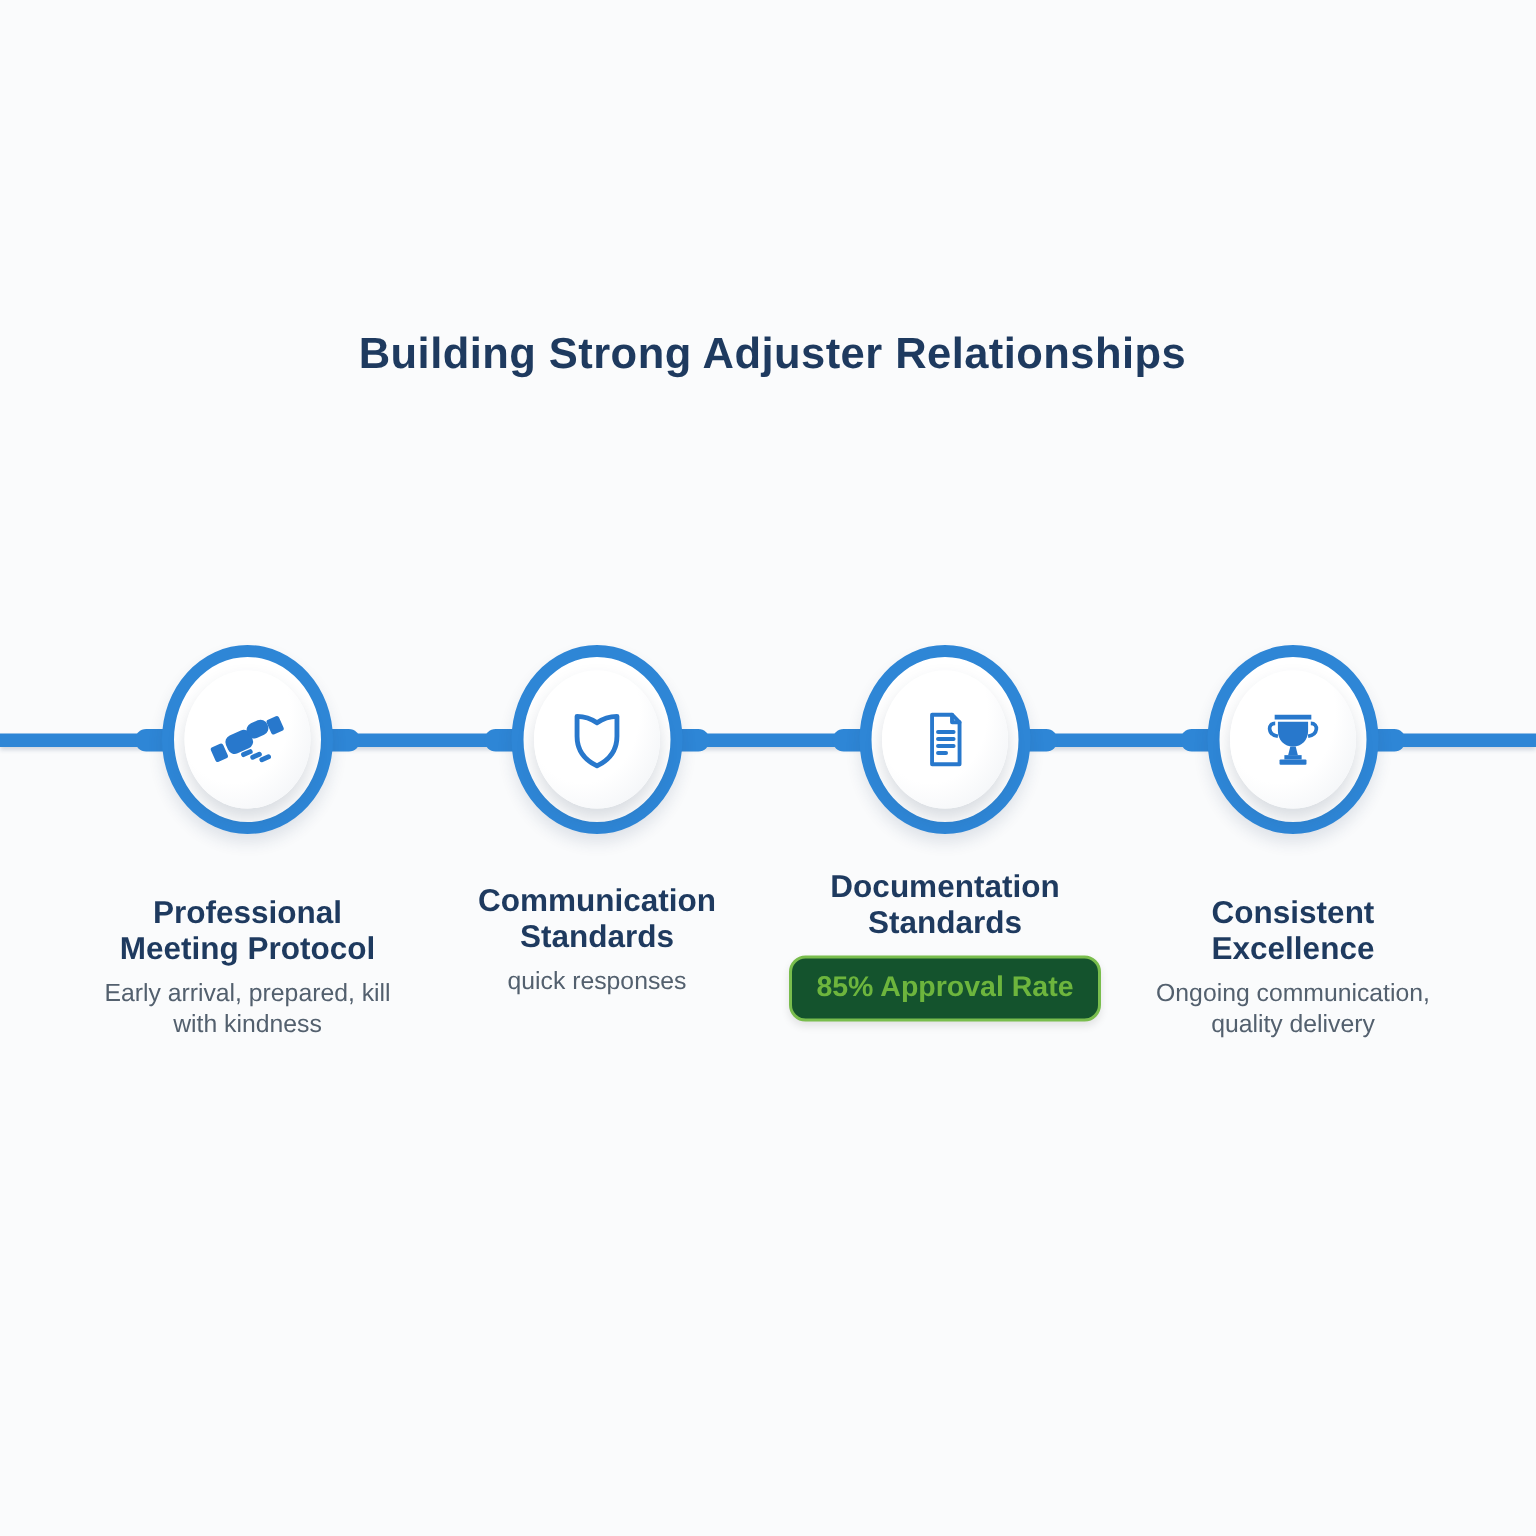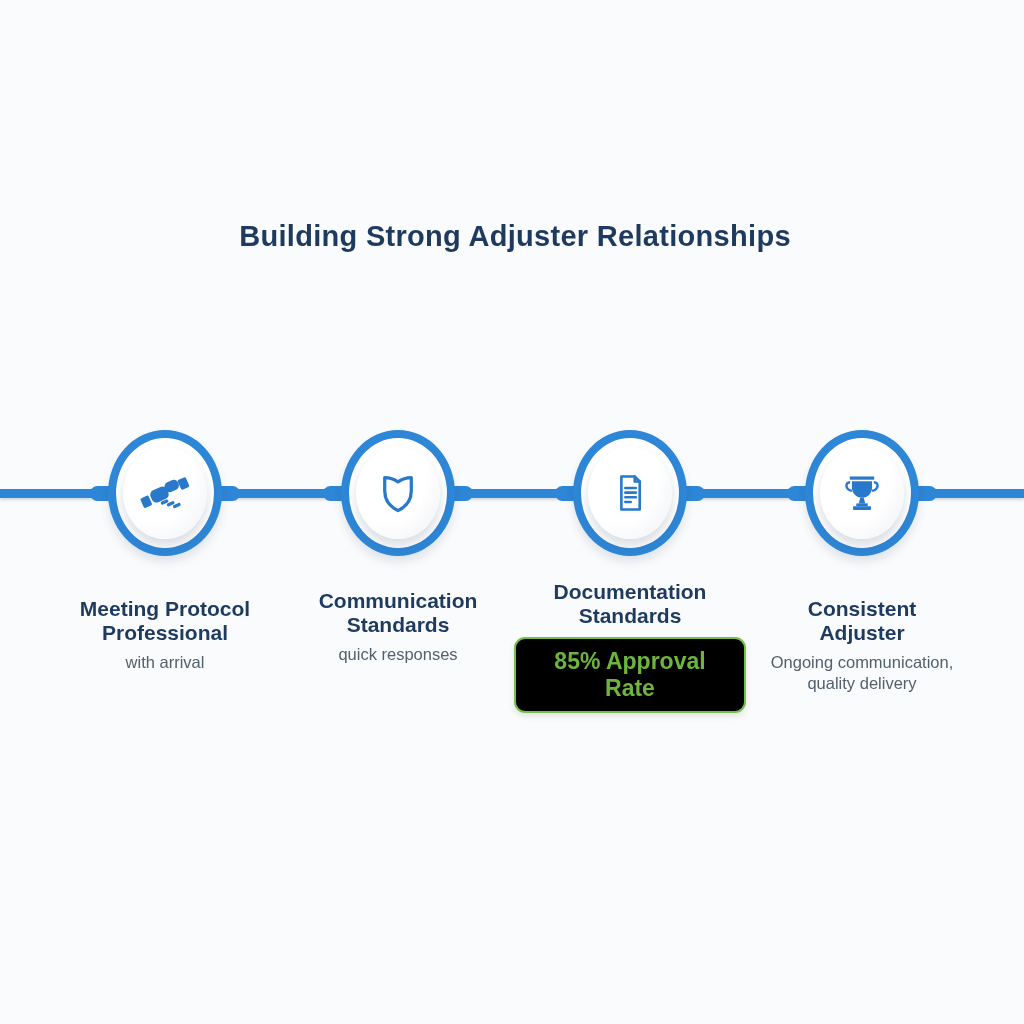--- a/index.html
+++ b/index.html
@@ -70,22 +70,22 @@
     font-size: 21px; font-weight: 700; color: #1E3A5F; line-height: 24px;
   }
   .node-sub {
     margin-top: 7px;
     font-size: 16.5px; color: #53606E; line-height: 21px;
   }
   .badge {
     display: inline-block; margin-top: 9px;
     padding: 9px 16px;
     border: 2.5px solid #79BD4D; border-radius: 11px;
-    background: #000000;
-    color: #6DB53D; font-size: 23px; font-weight: 700;
+    background: #14532d;
+    color: #6DB53D; font-size: 19px; font-weight: 700;
     box-shadow: 0 3px 6px rgba(0,0,0,0.10);
   }
 </style>
 </head>
 <body>
 
 <div class="stage">
 
   <div class="main-title">Building Strong Adjuster Relationships</div>
 
@@ -103,25 +103,26 @@
             <rect x="34" y="21" width="18" height="13" rx="6"></rect>
             <rect x="22" y="40" width="10" height="4" rx="2"></rect>
             <rect x="28" y="45" width="10" height="4" rx="2"></rect>
             <rect x="34" y="50" width="10" height="4" rx="2"></rect>
           </g>
         </svg>
       </div>
     </div>
     <div class="node-text offset-a">
       <div class="node-title">
+        <div>Professional</div>
         <div>Meeting Protocol</div>
-        <div>Professional</div>
       </div>
       <div class="node-sub">
-        <div>with arrival</div>
+        <div>Early arrival, prepared, kill</div>
+        <div>with kindness</div>
       </div>
     </div>
   </div>
 
   <div class="node node-2">
     <div class="stub"></div>
     <div class="circle">
       <div class="disc">
         <svg width="46" height="46" viewBox="0 0 64 64">
           <path d="M32 16.5 C26.5 12.5 20 10.5 13.5 10.5 L13.5 29 C13.5 43 21.5 51.5 32 56.5 C42.5 51.5 50.5 43 50.5 29 L50.5 10.5 C44 10.5 37.5 12.5 32 16.5 Z" fill="none" stroke="currentColor" stroke-width="4.5" stroke-linejoin="round"></path>
@@ -179,21 +180,21 @@
           <g fill="none" stroke="currentColor" stroke-width="3.4">
             <path d="M15.5 17 C8 17 8.5 27.5 18 29"></path>
             <path d="M48.5 17 C56 17 55.5 27.5 46 29"></path>
           </g>
         </svg>
       </div>
     </div>
     <div class="node-text offset-a">
       <div class="node-title">
         <div>Consistent</div>
-        <div>Adjuster</div>
+        <div>Excellence</div>
       </div>
       <div class="node-sub">
         <div>Ongoing communication,</div>
         <div>quality delivery</div>
       </div>
     </div>
   </div>
 
 </div>
 

